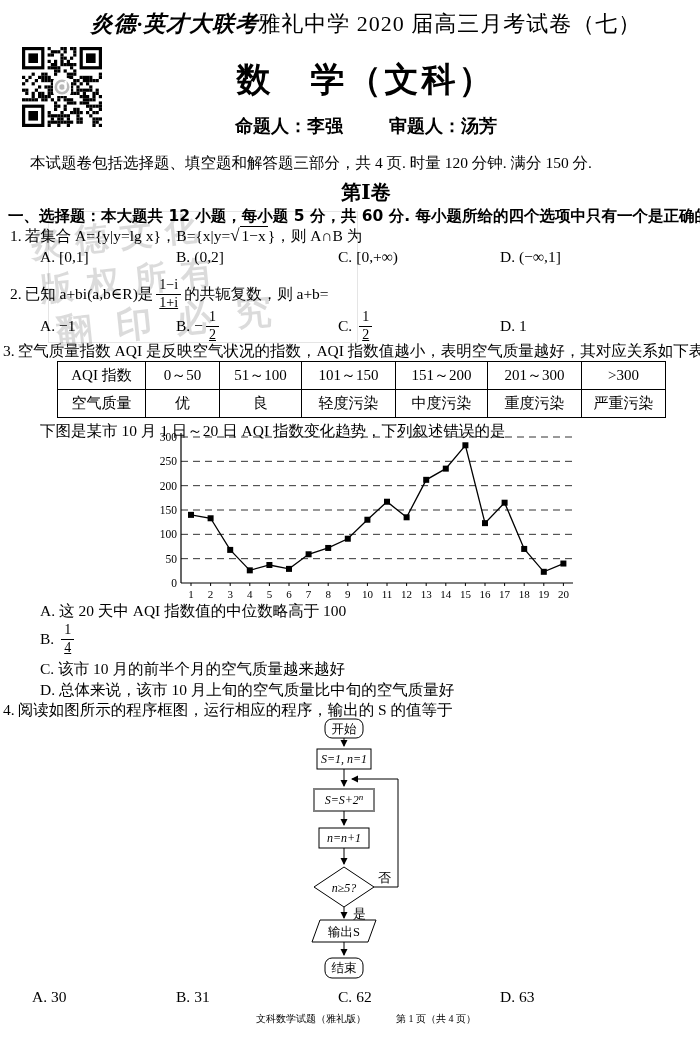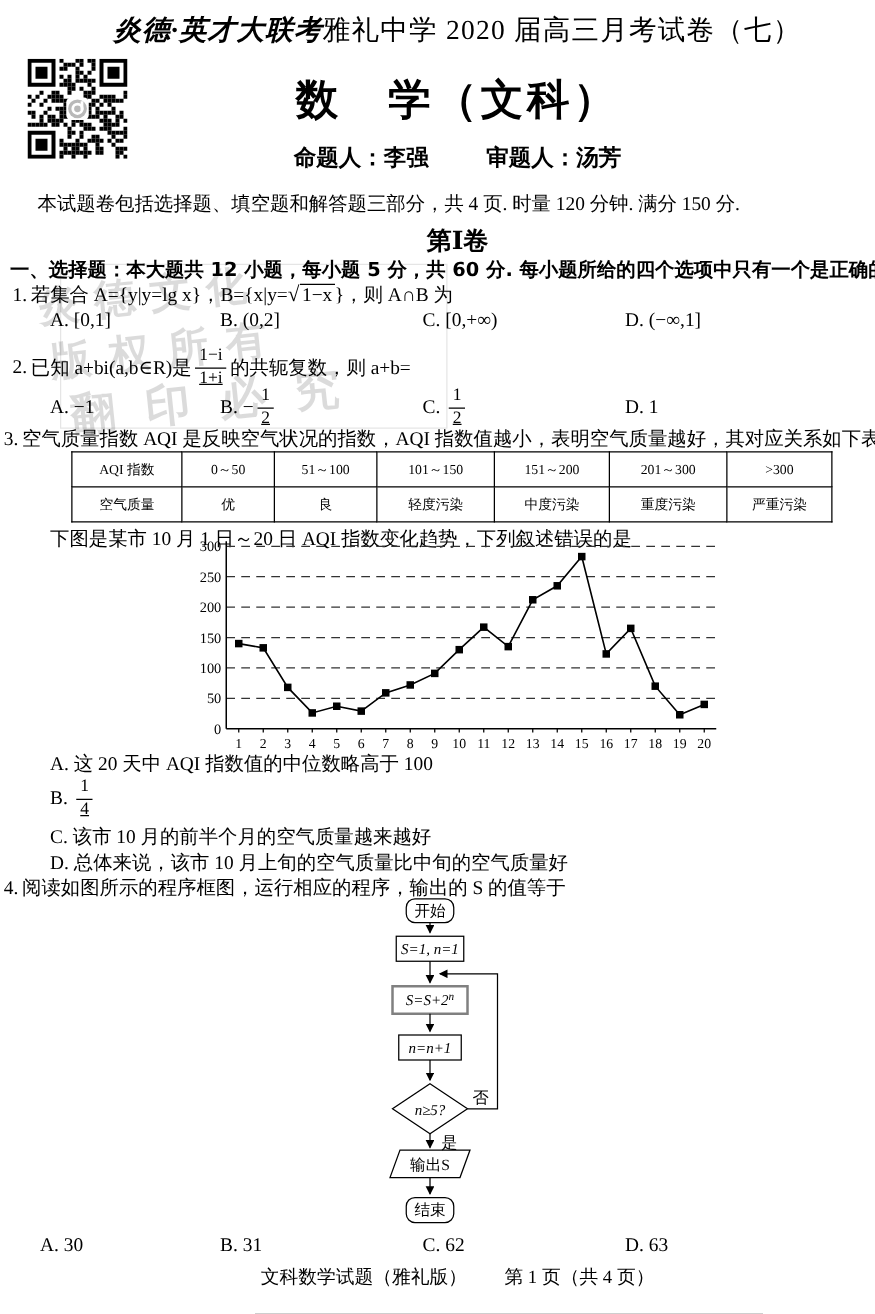--- a/index.html
+++ b/index.html
@@ -31,30 +31,30 @@
   .frac{display:inline-flex;flex-direction:column;align-items:center;line-height:1.05;
         vertical-align:middle;margin:0 3px;font-size:14px;}
   .frac .num{padding:0 3px 1px;}
   .frac .den{border-top:1px solid #000;padding:1px 3px 0;text-decoration:underline;}
 
   .sqrt{white-space:nowrap;}
   .sqrt .sign{font-size:17px;}
   .sqrt .radicand{border-top:1.2px solid #000;padding:0 2px;}
 
   table.aqi{border-collapse:collapse;table-layout:fixed;}
-  table.aqi td{border:1px solid #000;text-align:center;height:27px;font-size:11px;padding:0 2px;}
+  table.aqi td{border:1px solid #000;text-align:center;height:27px;font-size:15px;padding:0 2px;}
 
   .wm-box{top:211px;left:48px;width:308px;height:130px;border:1px solid rgba(0,0,0,0.10);}
   .wm{position:absolute;color:rgba(0,0,0,0.14);font-weight:bold;white-space:nowrap;
       font-family:"Liberation Serif",serif;transform:rotate(-6deg);}
   .wm1{top:214px;left:30px;font-size:33px;letter-spacing:12px;}
   .wm2{top:258px;left:40px;font-size:33px;letter-spacing:14px;}
   .wm3{top:296px;left:56px;font-size:36px;letter-spacing:24px;}
 
-  .footer{top:1012px;font-size:15px;}
+  .footer{top:1012px;font-size:10px;}
   .footer .gap{display:inline-block;width:30px;}
   svg text{font-family:"Liberation Serif","DejaVu Serif",serif;}
 </style>
 </head>
 <body>
 
 <div class="page">
 
   <div class="abs wm-box"></div>
   <div class="wm wm1">炎德文化</div>

